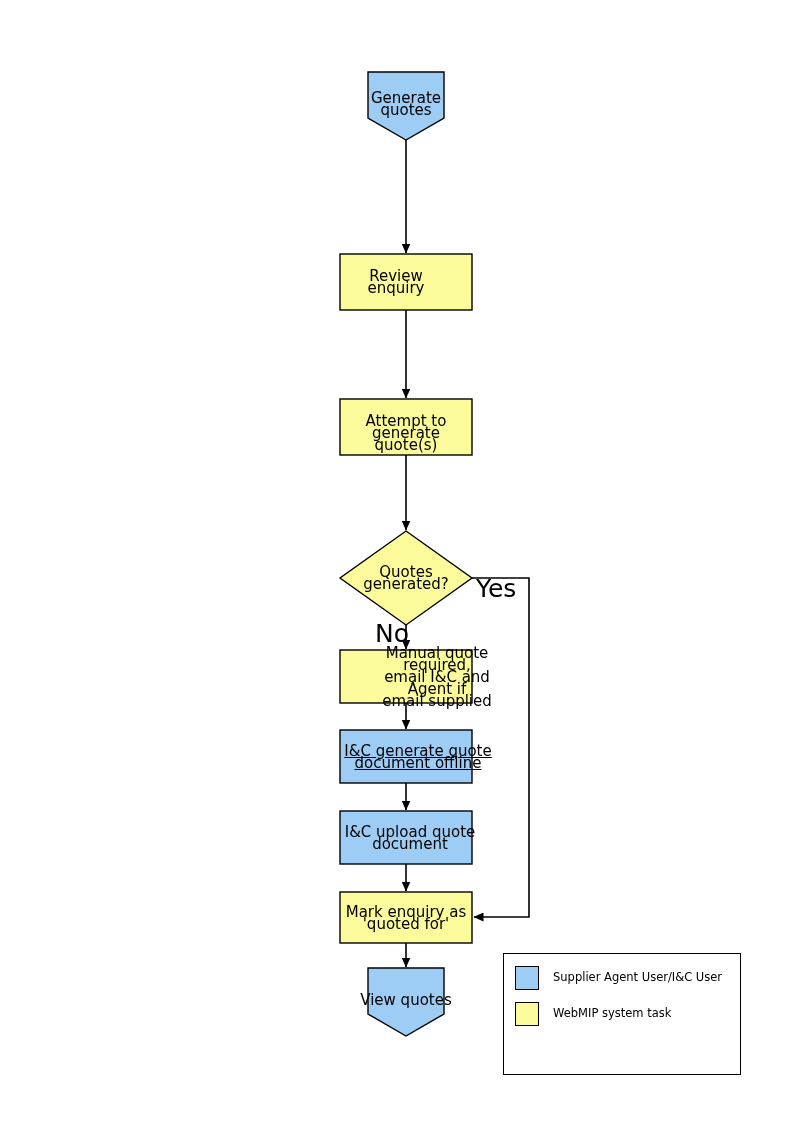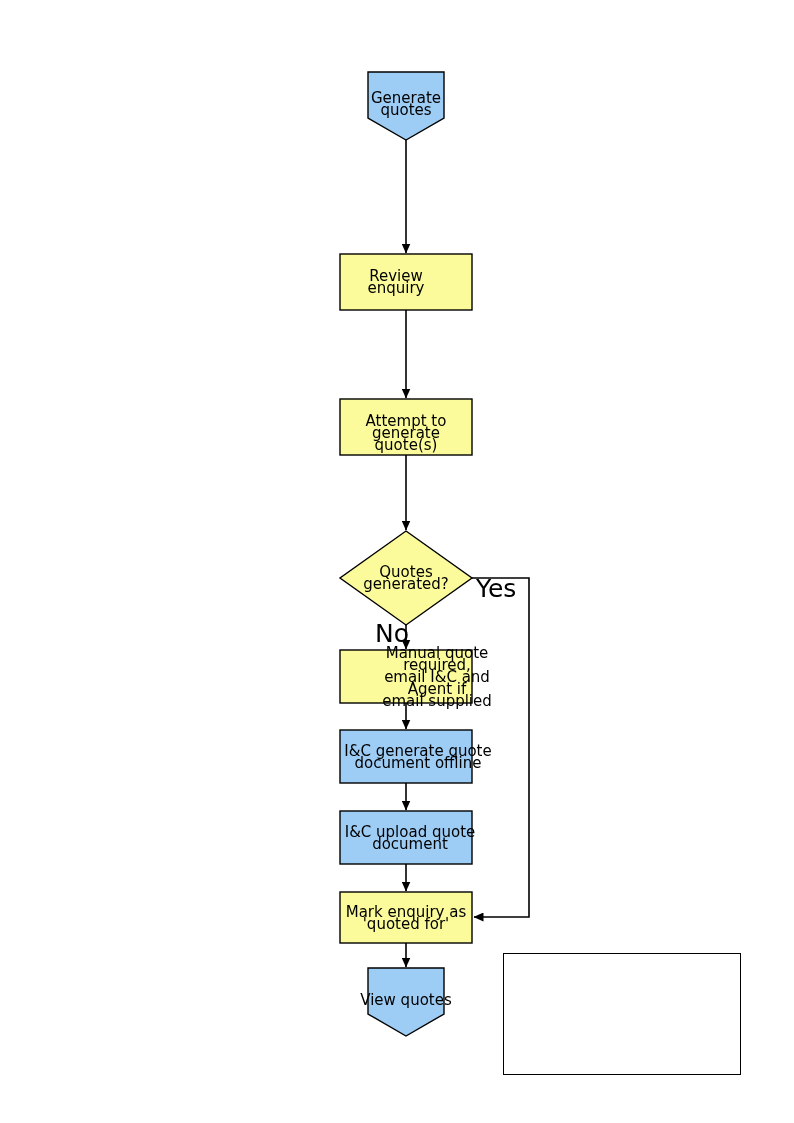--- a/index.html
+++ b/index.html
@@ -164,28 +164,36 @@
 <div class="node-label" id="lbl-attempt-generate-quotes" style="left:340px; top:399px; width:132px; height:68px;">Attempt to generate
 quote(s)</div>
 
 <div class="node-label" id="lbl-quotes-generated-decision" style="left:350px; top:552px; width:112px; height:52px;">Quotes
 generated?</div>
 
 <div class="node-label" id="lbl-manual-quote-required" style="left:340px; top:650px; width:132px; height:53px;margin-left:31px;">Manual quote required,
 email I&amp;C and Agent if
 email supplied</div>
 
-<div class="node-label" id="lbl-ic-generate-quote-offline" style="left:340px; top:730px; width:156px; height:53px;">I&amp;C generate quote
+<div class="node-label" id="lbl-ic-generate-quote-offline" style="left:340px; top:730px; width:156px; height:53px;text-decoration:underline;">I&amp;C generate quote
 document offline</div>
 
 <div class="node-label" id="lbl-ic-upload-quote-document" style="left:340px; top:811px; width:140px; height:53px;">I&amp;C upload quote
 document</div>
 
 <div class="node-label" id="lbl-mark-enquiry-quoted-for" style="left:338px; top:892px; width:136px; height:51px;">Mark enquiry as 'quoted for'</div>
 
 <div class="node-label" id="lbl-view-quotes" style="left:360px; top:974px; width:92px; height:52px;">View quotes</div>
 
 <div class="branch-label" id="lbl-yes" style="left:456px; top:576px;margin-left:20px;">Yes</div>
 
 <div class="branch-label" id="lbl-no" style="left:375px; top:621px;">No</div>
 
 <div id="legend">
+  <div class="legend-row" id="legend-row-0">
+    <span class="legend-swatch" id="swatch-0" style="background: rgb(157, 204, 245);"></span>
+    <span class="legend-text">Supplier Agent User/I&amp;C User</span>
+  </div>
+  <div class="legend-row" id="legend-row-1">
+    <span class="legend-swatch" id="swatch-1" style="background: rgb(251, 251, 155);"></span>
+    <span class="legend-text">WebMIP system task</span>
+  </div>
 </div>
 
 </body></html>

